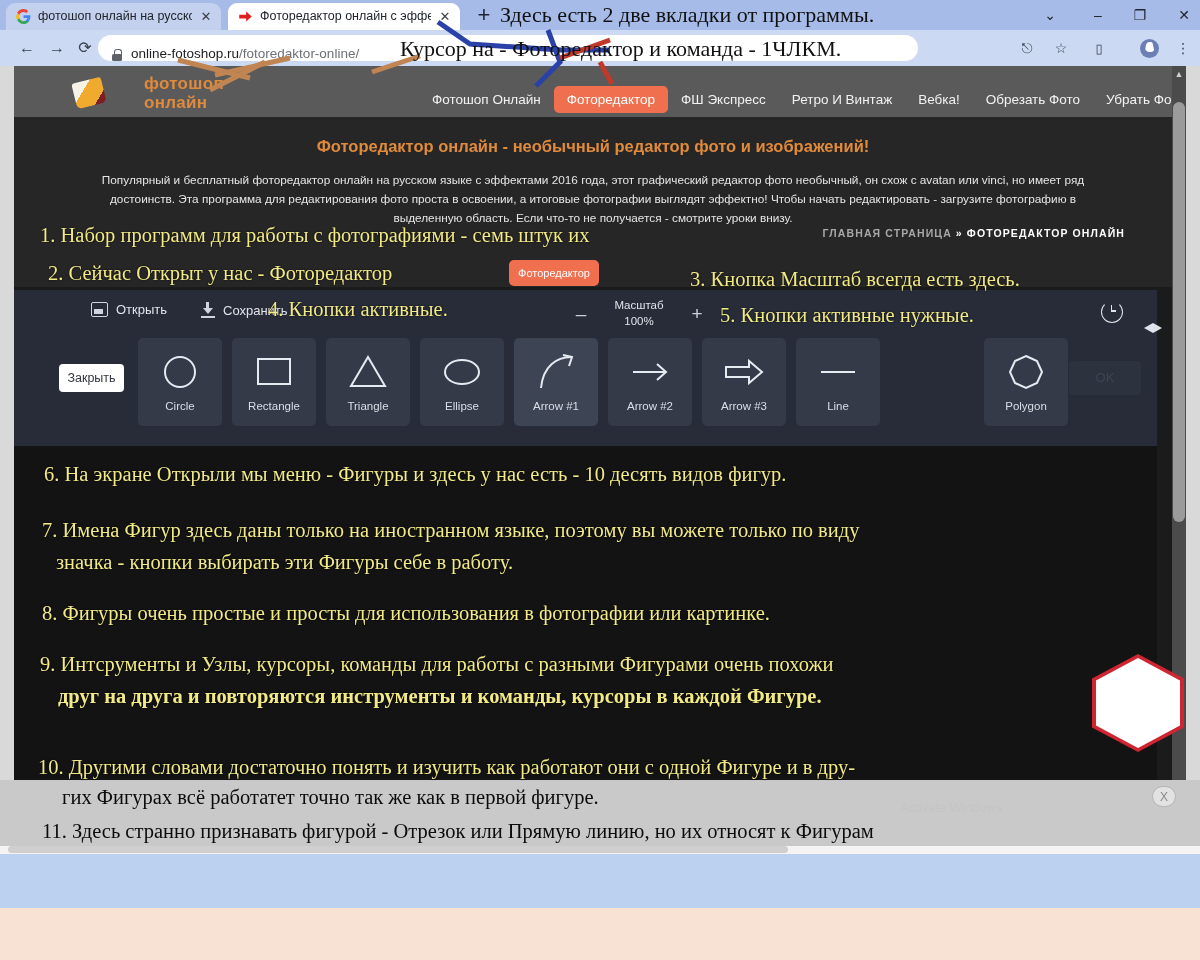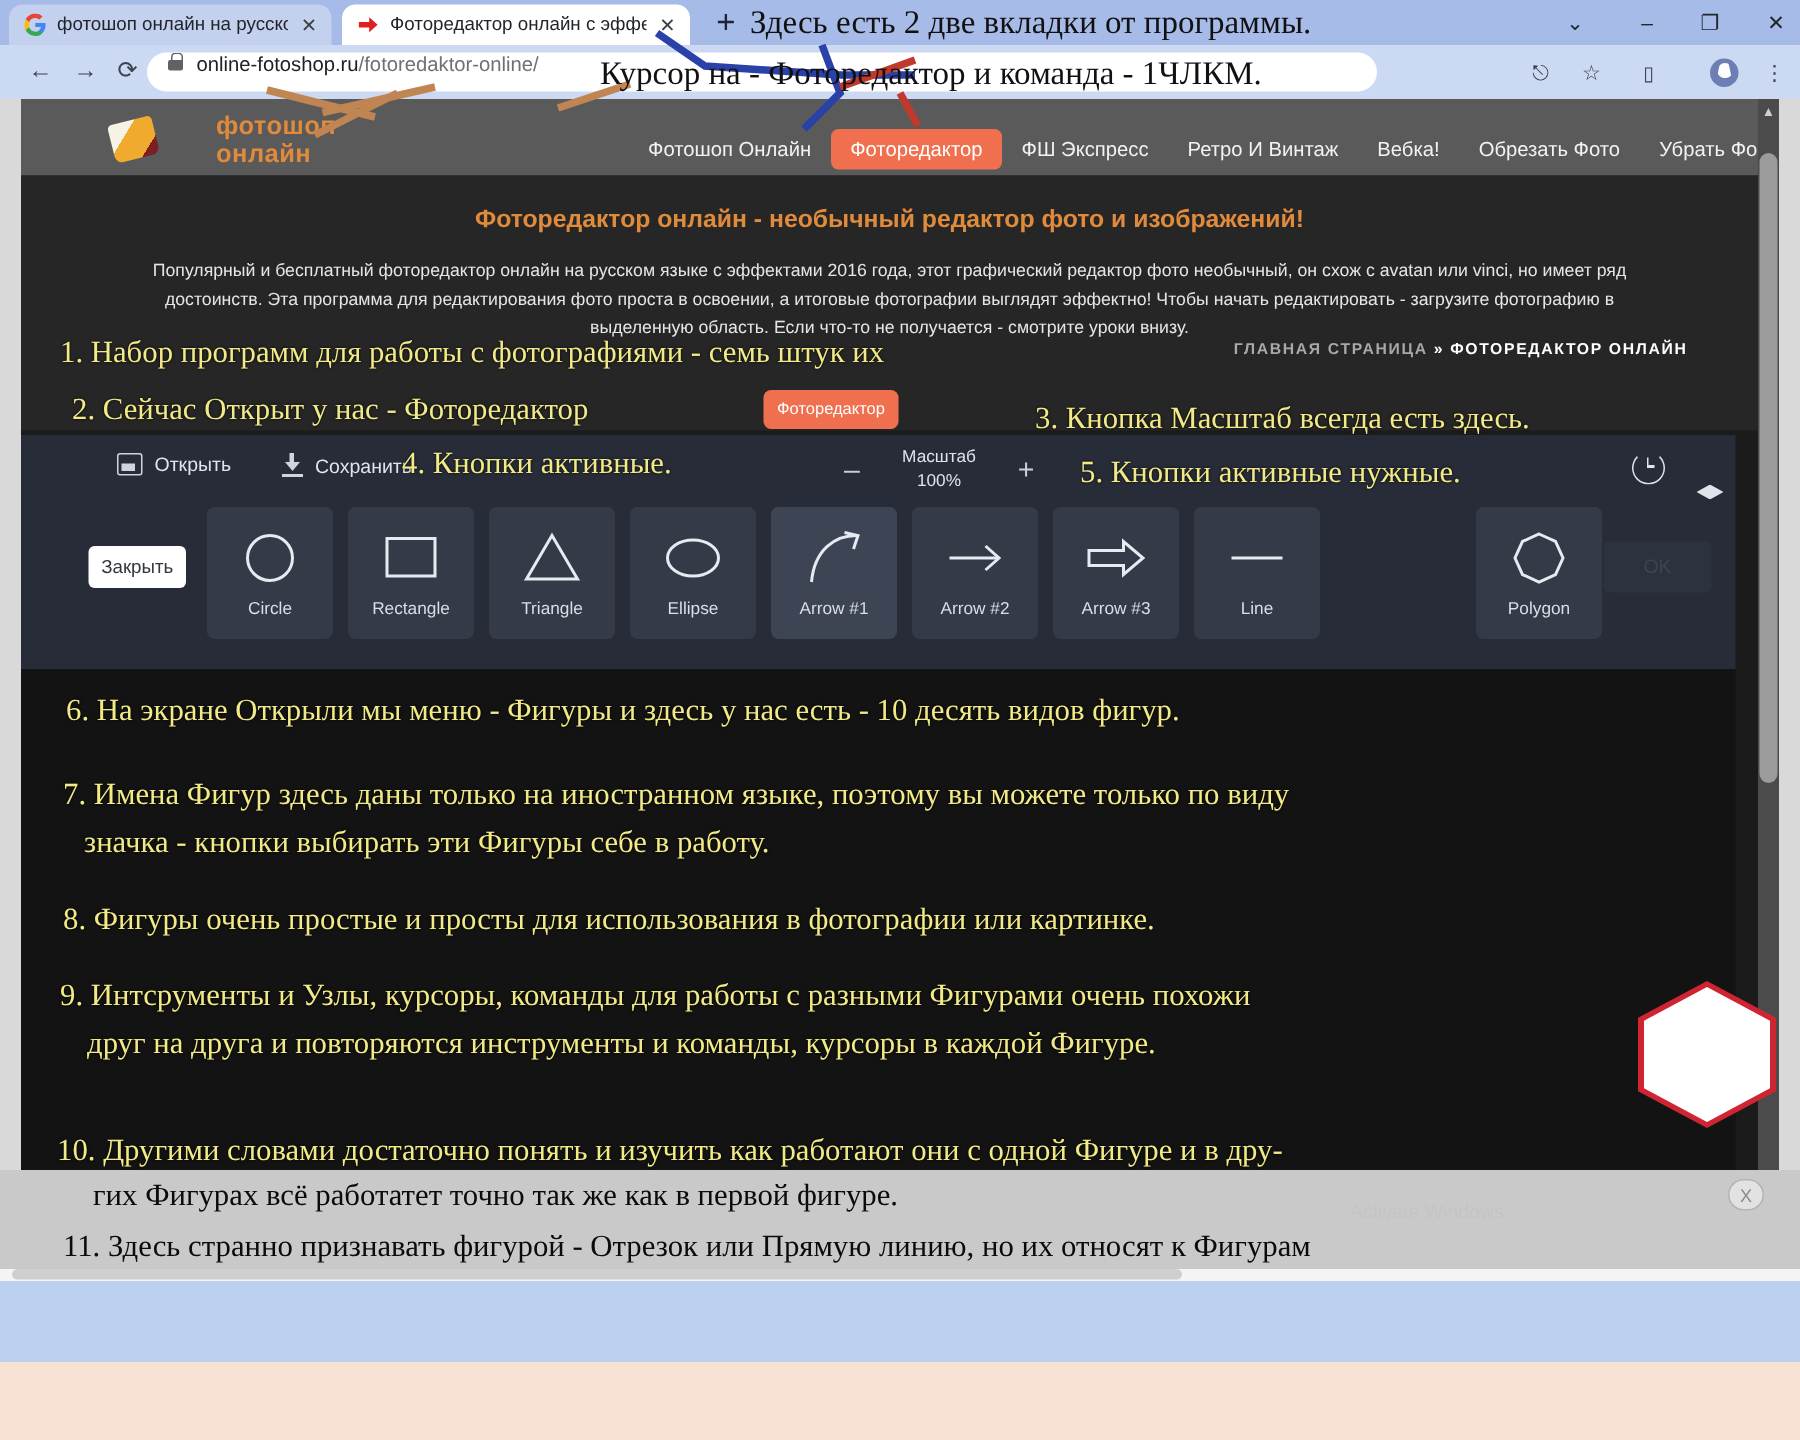--- a/index.html
+++ b/index.html
@@ -43,21 +43,21 @@
     position: absolute; left: 0; top: 30px; width: 1200px; height: 36px;
     background: #ccd9f2;
   }
   .nav-btn {
     position: absolute; top: 7px; width: 22px; height: 22px;
     text-align: center; line-height: 22px; font-size: 16px; color: #3b4250;
   }
   .omnibox {
     position: absolute; left: 98px; top: 5px; width: 820px; height: 26px;
     background: #ffffff; border-radius: 13px;
-    display: flex; align-items: flex-start; padding: 0 14px; gap: 9px;
+    display: flex; align-items: flex-end; padding: 0 14px; gap: 9px;
   }
   .lock-ic { width: 10px; height: 12px; position: relative; flex: 0 0 10px; }
   .lock-ic::before {
     content: ""; position: absolute; left: 0; bottom: 0; width: 10px; height: 7px;
     background: #5f6368; border-radius: 1.5px;
   }
   .lock-ic::after {
     content: ""; position: absolute; left: 2.3px; top: 0; width: 5.4px; height: 6px;
     border: 1.6px solid #5f6368; border-bottom: none; border-radius: 3px 3px 0 0;
   }
@@ -99,21 +99,21 @@
   .hero-title { position: absolute; left: 0; top: 20px; width: 1158px; text-align: center; color: #e08a3c; font-size: 16.5px; font-weight: 700; }
   .hero-body {
     position: absolute; left: 70px; top: 54px; width: 1018px;
     color: #e6e6e6; font-size: 11.8px; line-height: 19px; text-align: center;
   }
   .breadcrumb { position: absolute; right: 75px; top: 227px; font-size: 10.5px; letter-spacing: 1.1px; font-weight: 700; color: #ffffff; }
   .breadcrumb .crumb-dim { color: #a8a8a8; padding-left: 18px; }
 
   
   .editor { position: absolute; left: 14px; top: 290px; width: 1143px; height: 156px; background: #272c38; }
-  .ed-toolbar { position: absolute; left: 2px; top: 0; width: 1143px; height: 45px; padding-left: 20px; }
+  .ed-toolbar { position: absolute; left: 15px; top: 0; width: 1143px; height: 45px; padding-left: 20px; }
   .ed-btn { position: absolute; top: 12px; display: flex; align-items: center; gap: 8px; color: #dfe3ea; font-size: 13px; }
   .ic-open { width: 17px; height: 15px; border: 1.6px solid #cfd5de; border-radius: 2px; position: relative; }
   .ic-open::after { content: ""; position: absolute; left: 2px; top: 6px; width: 9px; height: 5px; background: #cfd5de; }
   .ic-save { width: 14px; height: 16px; position: relative; }
   .ic-save::before { content: ""; position: absolute; left: 5px; top: 0; width: 3px; height: 8px; background: #cfd5de; }
   .ic-save::after { content: ""; position: absolute; left: 1.5px; top: 6px; width: 0; height: 0; border-left: 5.5px solid transparent; border-right: 5.5px solid transparent; border-top: 6px solid #cfd5de; }
   .ic-save-base { position: absolute; left: 0; bottom: 0; width: 14px; height: 2.2px; background: #cfd5de; }
   .zoom-group { position: absolute; left: 540px; top: 6px; width: 140px; height: 36px; }
   .zoom-minus, .zoom-plus { position: absolute; top: 6px; width: 24px; height: 24px; color: #c9cfda; font-size: 19px; text-align: center; line-height: 23px; font-weight: 300; }
   .zoom-minus { left: 0; } .zoom-plus { left: 116px; }
@@ -405,19 +405,19 @@
 <div style="position:absolute; left:509px; top:260px; width:90px; height:26px; background:#ef6f4e; border-radius:5px; color:#fff; font-size:11px; text-align:center; line-height:26px; font-family:'Liberation Sans',sans-serif;">Фоторедактор</div>
 <div class="ann-line" style="left:690px; top:268px;">3. Кнопка Масштаб всегда есть здесь.</div>
 <div class="ann-line" style="left:268px; top:298px;">4. Кнопки активные.</div>
 <div class="ann-line" style="left:720px; top:304px;">5. Кнопки активные нужные.</div>
 
 <div class="ann-line" style="left:44px; top:463px;">6. На экране Открыли мы меню - Фигуры и здесь у нас есть - 10 десять видов фигур.</div>
 <div class="ann-line" style="left:42px; top:519px;">7. Имена Фигур здесь даны только на иностранном языке, поэтому вы можете только по виду</div>
 <div class="ann-line" style="left:56px; top:551px;">значка - кнопки выбирать эти Фигуры себе в работу.</div>
 <div class="ann-line" style="left:42px; top:602px;">8. Фигуры очень простые и просты для использования в фотографии или картинке.</div>
 <div class="ann-line" style="left:40px; top:653px;">9. Интсрументы и Узлы, курсоры, команды для работы с разными Фигурами очень похожи</div>
-<div class="ann-line" style="left:58px; top:685px;">друг на друга и повторяются инструменты и команды, курсоры в каждой Фигуре.</div>
+<div class="ann-line" style="left:58px; top:685px;font-weight:bold;">друг на друга и повторяются инструменты и команды, курсоры в каждой Фигуре.</div>
 <div class="ann-line" style="left:38px; top:756px;">10. Другими словами достаточно понять и изучить как работают они с одной Фигуре и в дру-</div>
 
 <div class="dark-text" style="left:62px; top:786px;">гих Фигурах всё работатет точно так же как в первой фигуре.</div>
 <div class="dark-text" style="left:42px; top:820px;">11. Здесь странно признавать фигурой - Отрезок или Прямую линию, но их относят к Фигурам</div>
 
 </div>
 
 </body></html>

